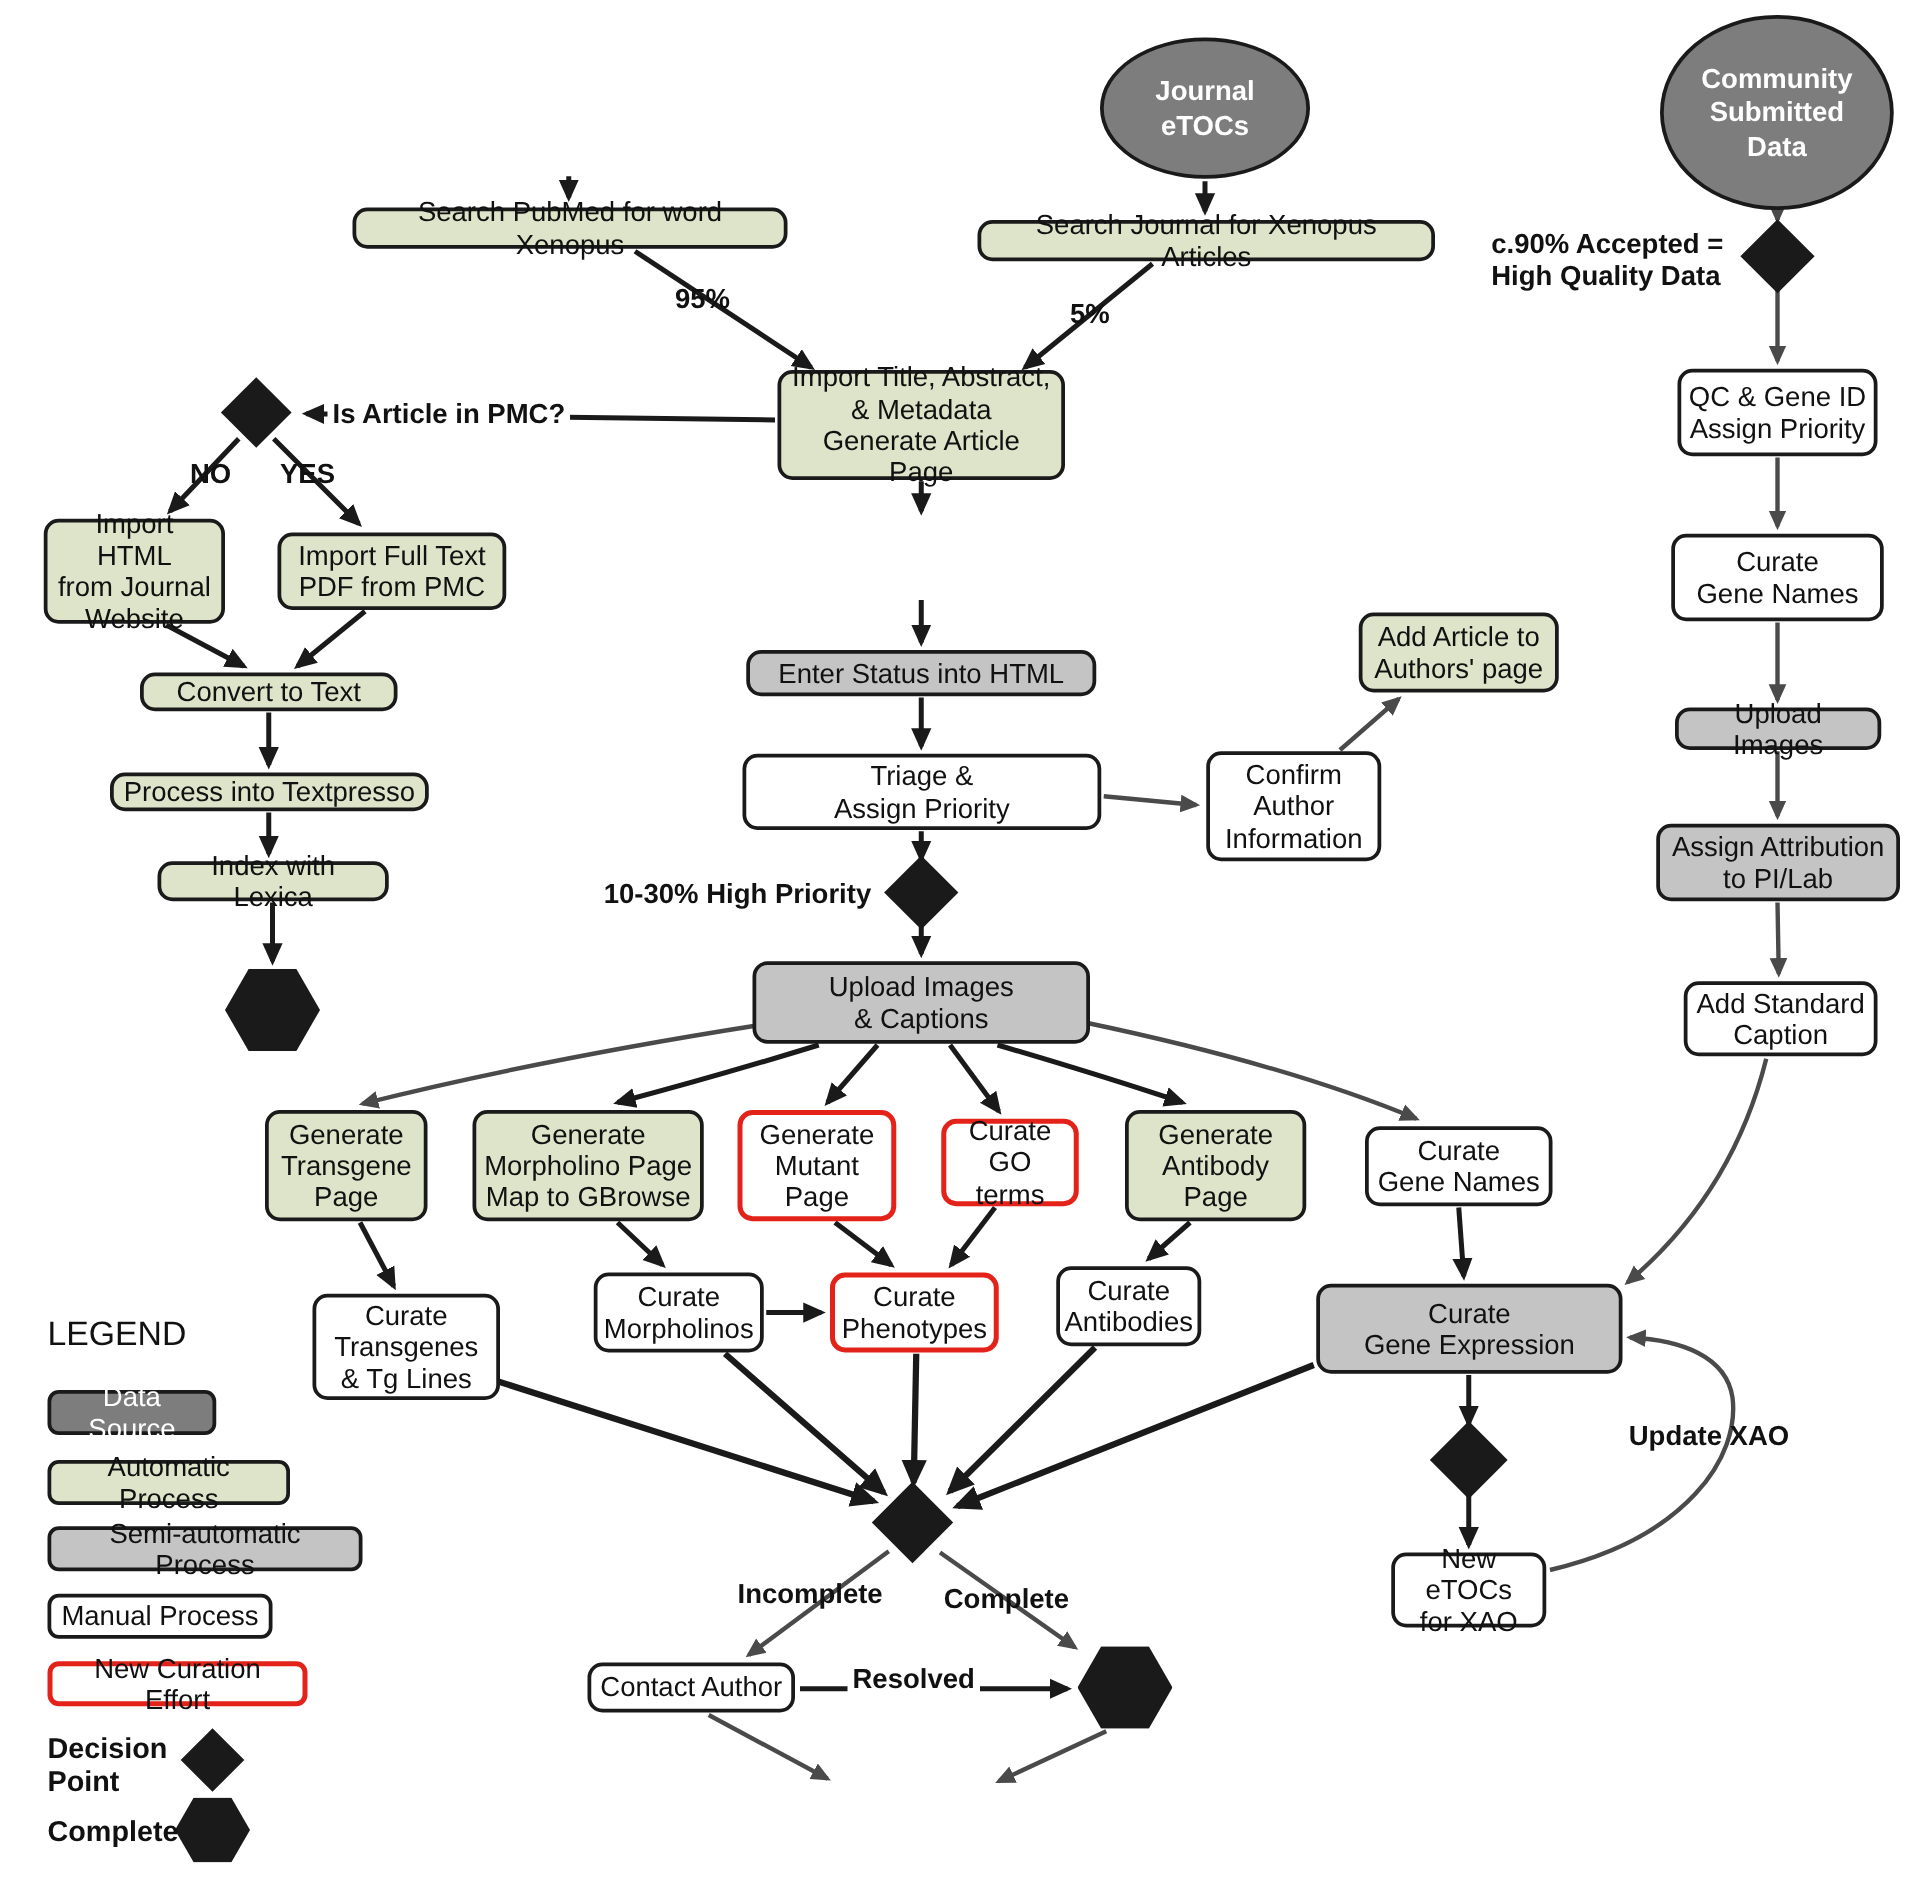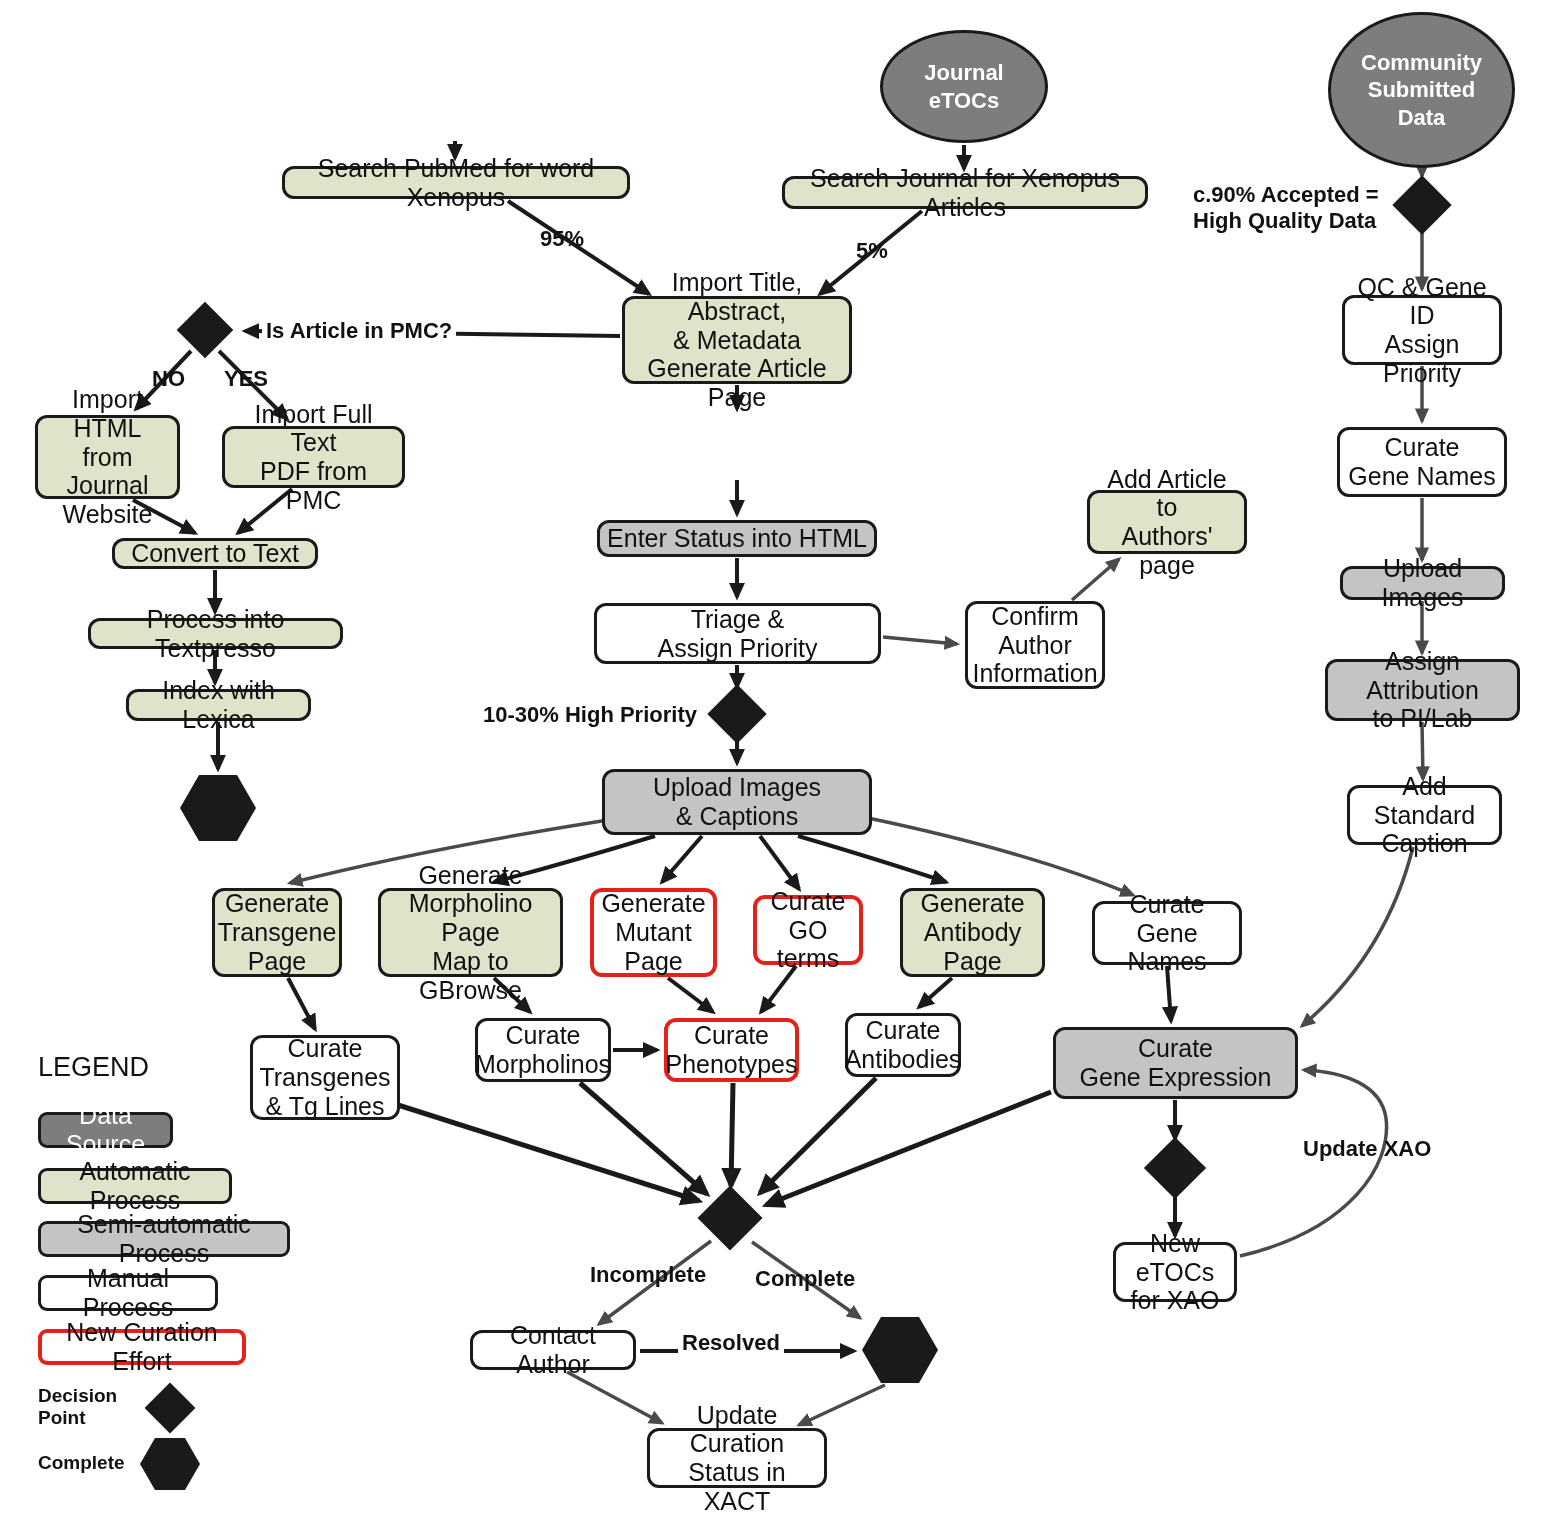--- a/index.html
+++ b/index.html
@@ -1,31 +1,31 @@
 <!DOCTYPE html>
 <html><head>
 <meta charset="utf-8">
 <style>
   *{box-sizing:border-box;margin:0;padding:0}
   body{font-family:"Liberation Sans",sans-serif;background:#fff}
   .canvas{position:relative;width:1542px;height:1519px;background:#fff;overflow:hidden}
   svg.edges{position:absolute;left:0;top:0;z-index:1}
   .node{position:absolute;display:flex;align-items:center;justify-content:center;text-align:center;
         white-space:pre-line;border:3px solid #1a1a1a;border-radius:12px;background:#fff;
-        font-size:25px;line-height:1.15;color:#111;padding:2px 6px;z-index:2}
+        font-size:22px;line-height:1.15;color:#111;padding:2px 6px;z-index:2}
   .green{background:#dde4c9}
   .gray{background:#c4c4c4}
   .dark{background:#7d7d7d;color:#fff}
   .ellipse{border-radius:50%;font-weight:bold;font-size:22px;line-height:1.25}
   .red{border:4px solid #e3231a}
   .diamond{position:absolute;background:#1a1a1a;transform:rotate(45deg);z-index:2}
   .hexagon{position:absolute;background:#1a1a1a;clip-path:polygon(25% 0,75% 0,100% 50%,75% 100%,25% 100%,0 50%);z-index:2}
   .elabel{position:absolute;font-weight:bold;font-size:22px;white-space:pre-line;z-index:3;color:#111}
   .bg{background:#fff;padding:0 4px}
-  .lgl{font-size:19px}
+  .lgl{font-size:23px}
   .legend-title{font-weight:normal;font-size:27px}
 </style>
 </head>
 <body>
 
 <div class="canvas">
 
   <svg class="edges" width="1542" height="1519">
     <defs>
       <marker id="arrB" viewBox="0 0 10 10" refX="8" refY="5" markerWidth="4.5" markerHeight="4.5" orient="auto-start-reverse">
@@ -151,22 +151,20 @@
   <div class="node" style="left:250px;top:1035px;width:150px;height:85px">Curate
 Transgenes
 &amp; Tg Lines</div>
   <div class="node" style="left:475px;top:1018px;width:136px;height:64px">Curate
 Morpholinos</div>
   <div class="node" style="left:845px;top:1013px;width:116px;height:64px">Curate
 Antibodies</div>
   <div class="node" style="left:1113px;top:1242px;width:124px;height:60px">New eTOCs
 for XAO</div>
   <div class="node" style="left:470px;top:1330px;width:166px;height:40px">Contact Author</div>
-  <div class="node" style="left:647px;top:1428px;width:180px;height:60px">Update Curation
-Status in XACT</div>
 
   <div class="node red" style="left:590px;top:888px;width:127px;height:89px">Generate
 Mutant
 Page</div>
   <div class="node red" style="left:753px;top:895px;width:110px;height:70px">Curate
 GO terms</div>
   <div class="node red" style="left:664px;top:1018px;width:135px;height:64px">Curate
 Phenotypes</div>
 
   <div class="diamond" style="left:185px;top:310px;width:40px;height:40px"></div>

